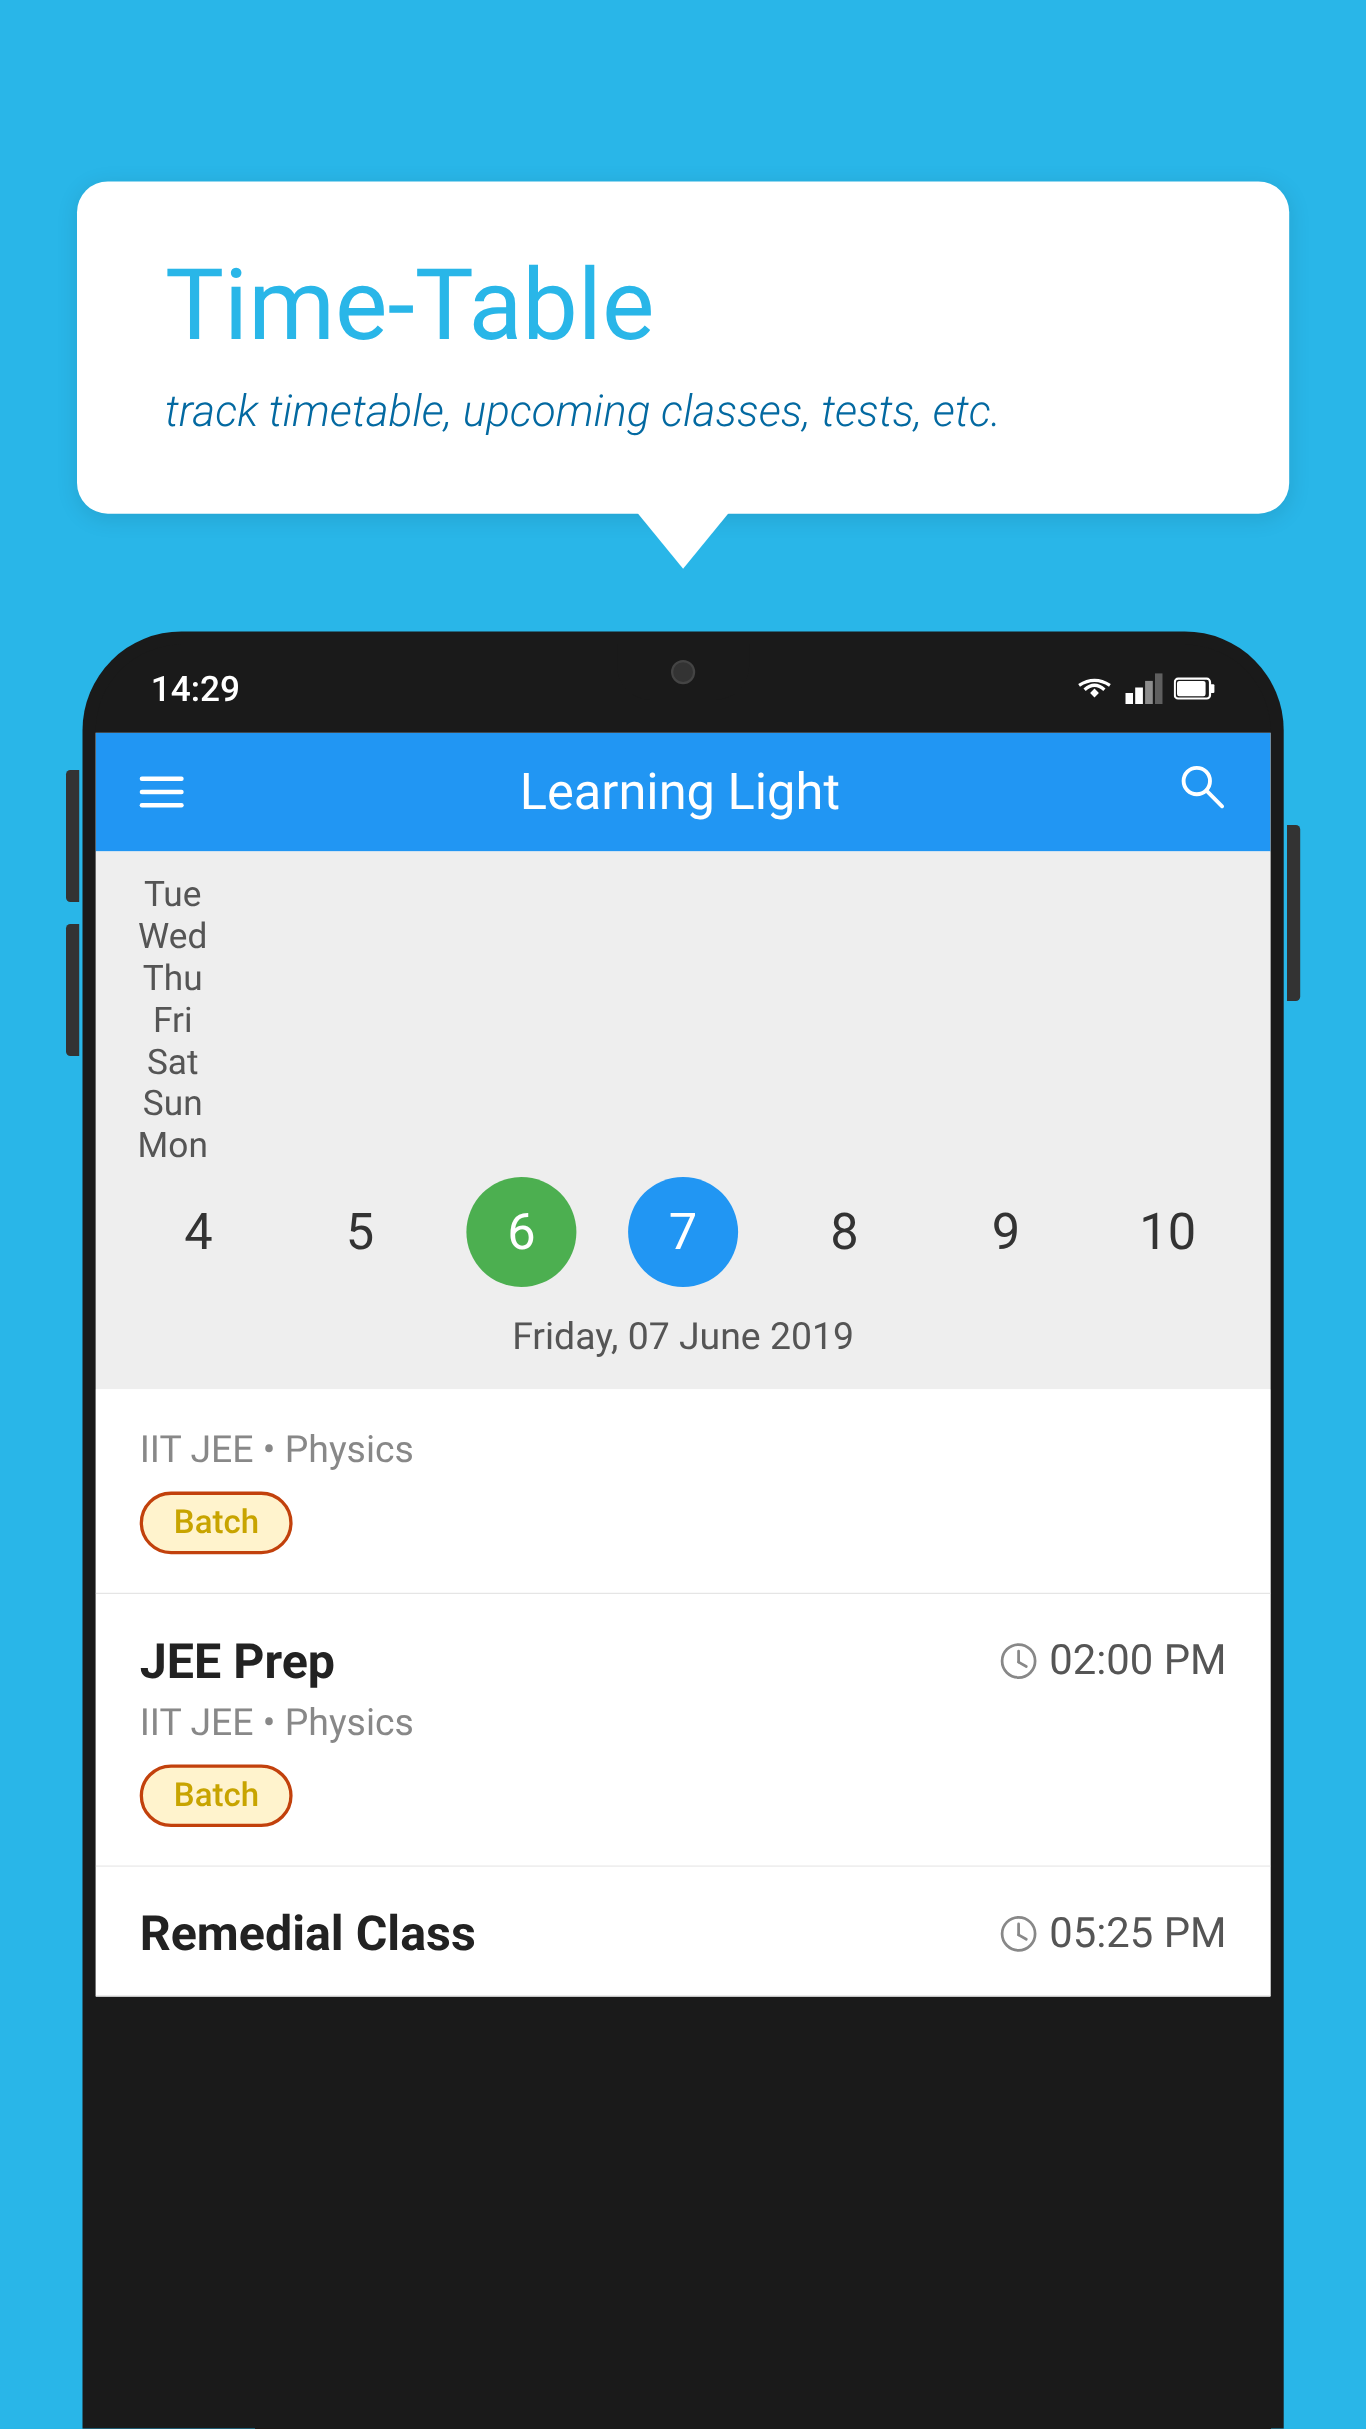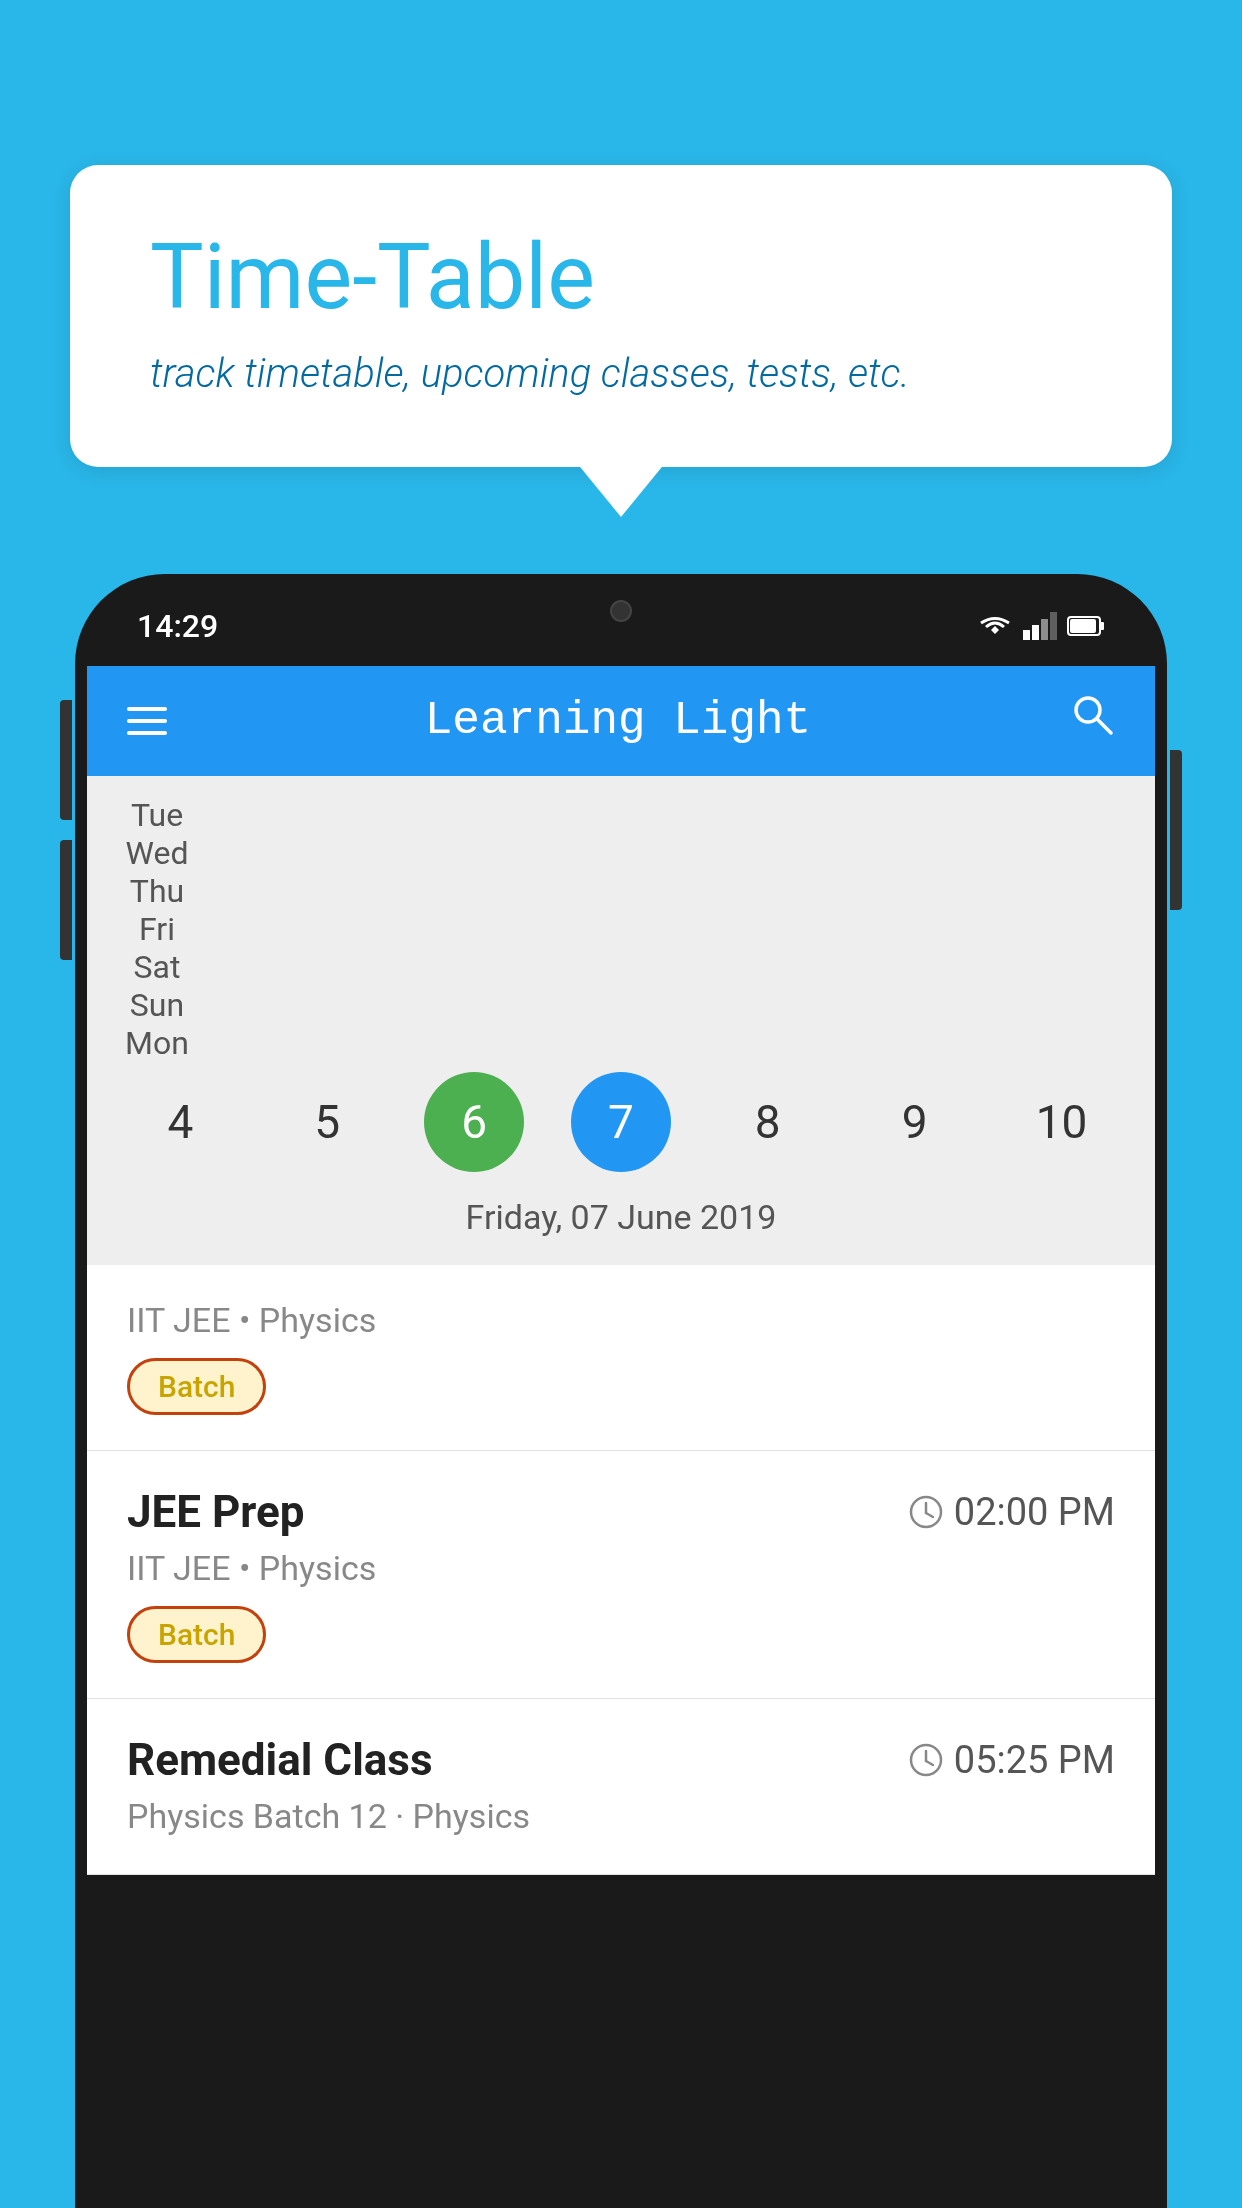--- a/index.html
+++ b/index.html
@@ -117,21 +117,20 @@
       overflow: hidden;
     }
 
     
     .app-header {
       background: #2196f3;
       padding: 25px 40px;
       display: flex;
       align-items: center;
       justify-content: space-between;
-      font-family: Liberation Mono, monospace;
     }
 
     .hamburger-icon {
       display: flex;
       flex-direction: column;
       gap: 8px;
       cursor: pointer;
     }
 
     .hamburger-icon span {
@@ -401,18 +400,17 @@
           <span class="class-name">Remedial Class</span>
           <span class="class-time">
             <svg width="36" height="36" viewBox="0 0 36 36">
               <circle cx="18" cy="18" r="15" stroke="#888" stroke-width="2.5" fill="none"></circle>
               <line x1="18" y1="9" x2="18" y2="19" stroke="#888" stroke-width="2.5" stroke-linecap="round"></line>
               <line x1="18" y1="19" x2="25" y2="23" stroke="#888" stroke-width="2.5" stroke-linecap="round"></line>
             </svg>
             05:25 PM
           </span>
         </div>
-        <div class="class-meta">Physics Batch 12 · Physics</div>
       </div>
 
     </div>
   </div>
 </div>
 
 </body></html>

